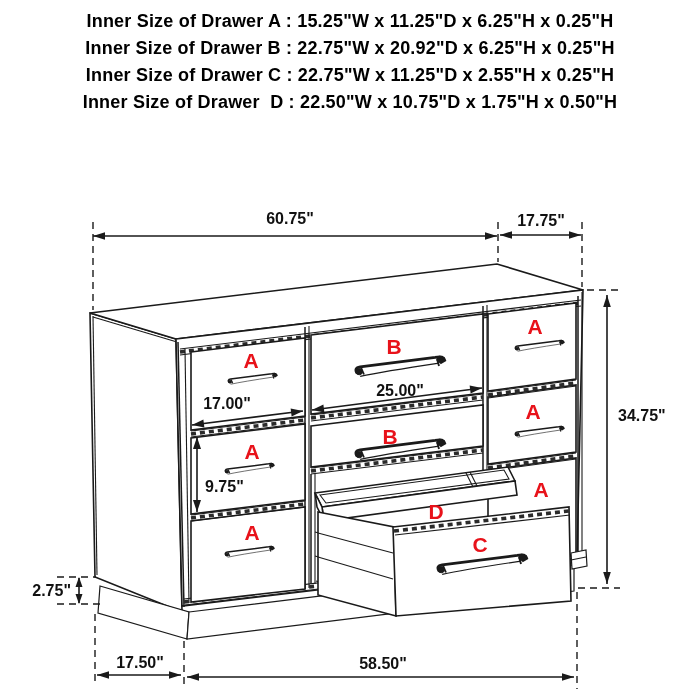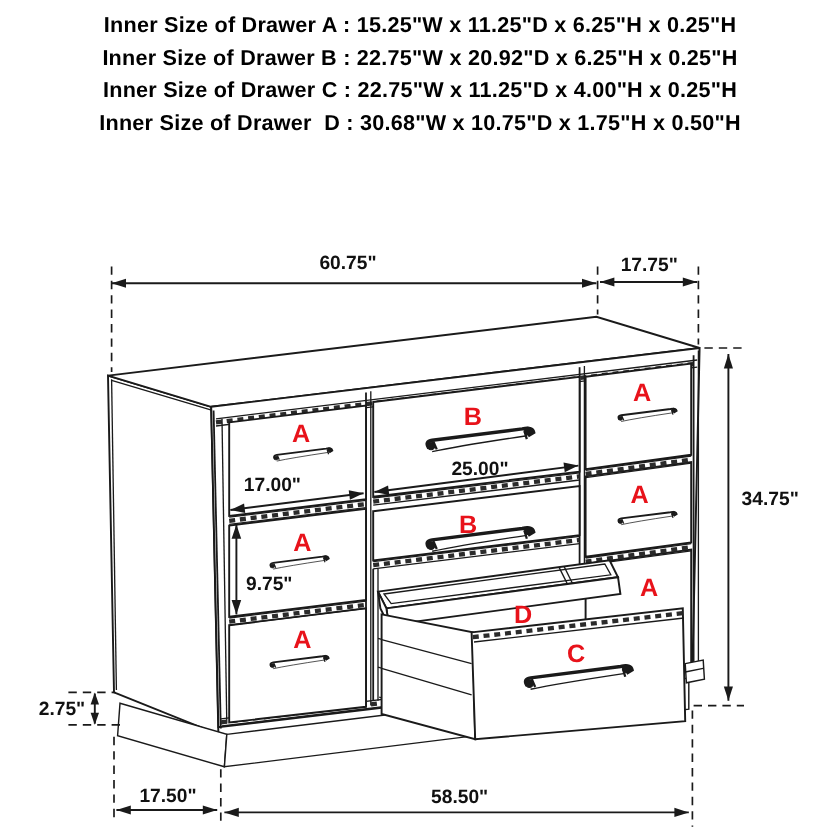--- a/index.html
+++ b/index.html
@@ -23,22 +23,22 @@
   .hdl{stroke:#1a1a1a;}
 </style>
 </head>
 <body>
 
 <div class="page">
 
   <div class="title-block">
     <div class="title-line">Inner Size of Drawer A : 15.25"W x 11.25"D x 6.25"H x 0.25"H</div>
     <div class="title-line">Inner Size of Drawer B : 22.75"W x 20.92"D x 6.25"H x 0.25"H</div>
-    <div class="title-line">Inner Size of Drawer C : 22.75"W x 11.25"D x 4.00"H x 0.25"H</div>
-    <div class="title-line">Inner Size of Drawer  D : 30.68"W x 10.75"D x 1.75"H x 0.50"H</div>
+    <div class="title-line">Inner Size of Drawer C : 22.75"W x 11.25"D x 2.55"H x 0.25"H</div>
+    <div class="title-line">Inner Size of Drawer  D : 22.50"W x 10.75"D x 1.75"H x 0.50"H</div>
   </div>
 
   <svg class="diagram" width="700" height="700" viewBox="0 0 700 700" xmlns="http://www.w3.org/2000/svg">
 
     <defs>
       <g id="bail-handle">
         <path class="hdl" d="M-46,9 Q-50,3 -43,2 L36,-8 Q45,-10 46,-5 L41,-2" fill="none" stroke-width="3"></path>
         <path class="hdl" d="M-43,12 Q-20,7 40,-2" fill="none" stroke-width="1.2"></path>
         <path class="hdl" d="M-42,3 l3,7" fill="none" stroke-width="2"></path>
         <path class="hdl" d="M38,-6 l2,7" fill="none" stroke-width="2"></path>

